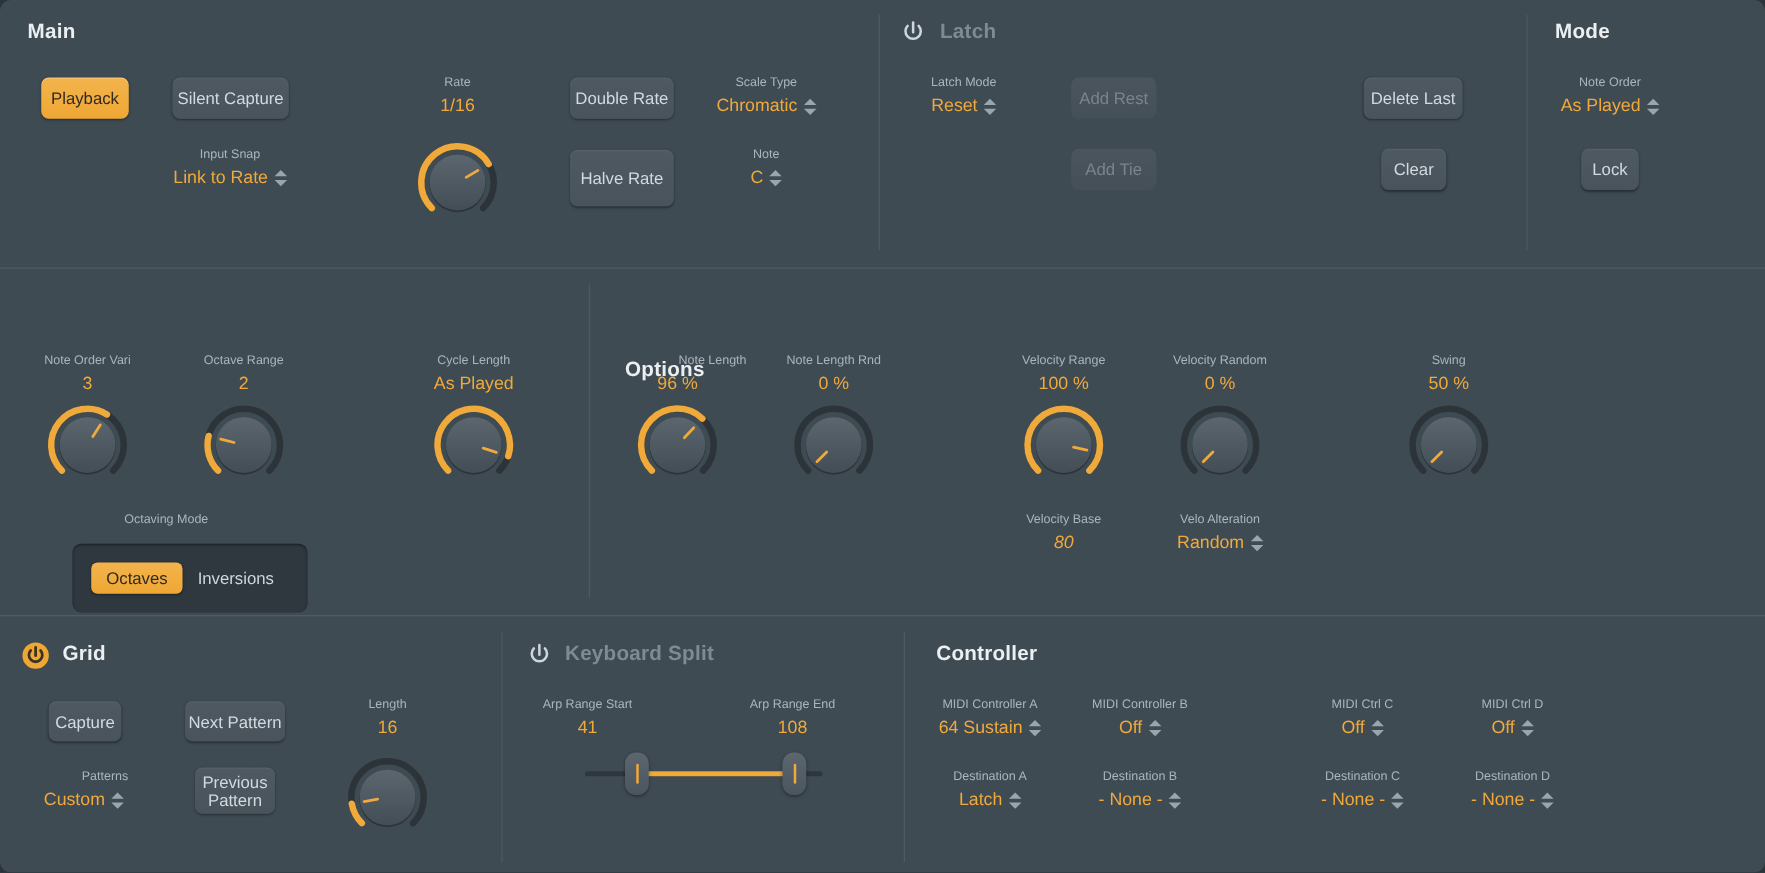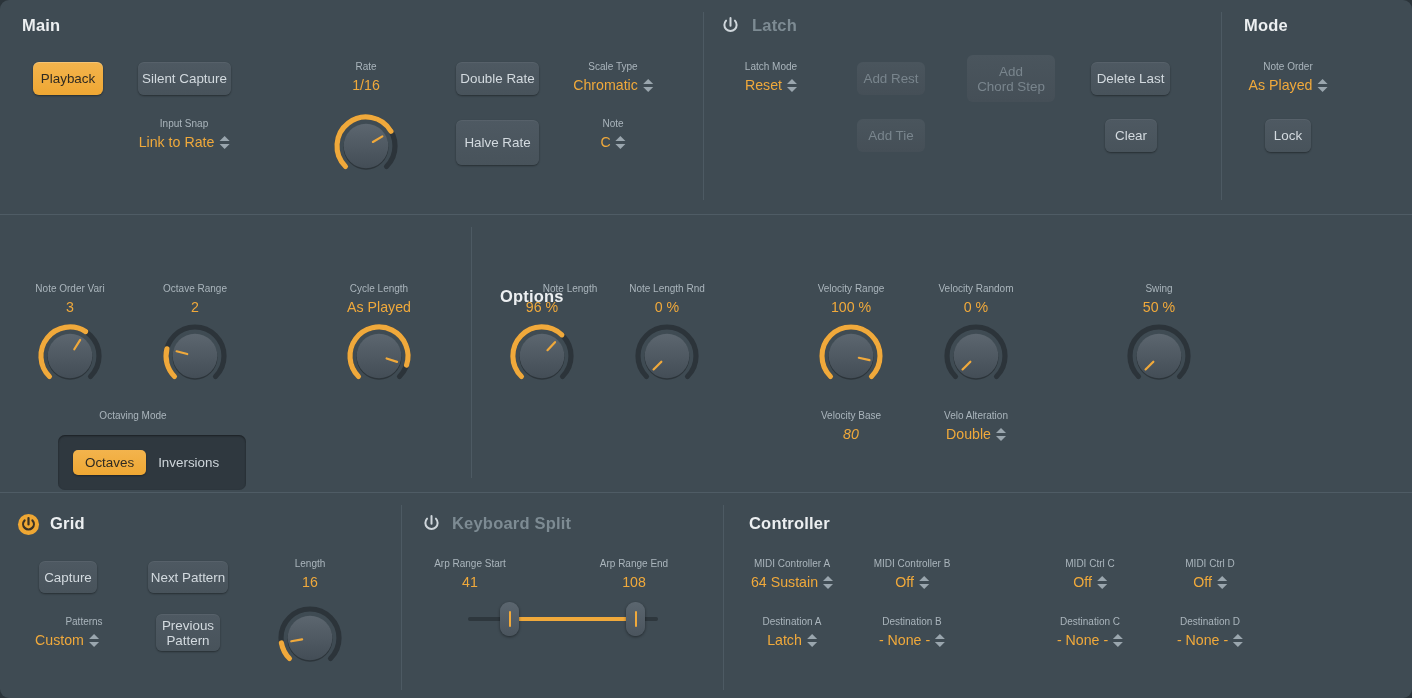--- a/index.html
+++ b/index.html
@@ -203,22 +203,20 @@
   <div class="sect-title dim" style="left:752px; top:16px;">Latch</div>
 
   <div class="plabel" style="left:771px; top:61px;">Latch Mode</div>
   <div class="pval" style="left:771px; top:77px;">
     <span>Reset</span>
     <span class="caret"></span>
   </div>
 
   <div class="btn disabled" style="left:857px; top:62px; width:68px; height:33px;">Add Rest</div>
   <div class="btn disabled" style="left:857px; top:119px; width:68px; height:33px;">Add Tie</div>
-  <div class="btn disabled" style="left:967px; top:55px; width:88px; height:47px;">Add
-Chord Step</div>
   <div class="btn" style="left:1091px; top:62px; width:79px; height:33px;">Delete Last</div>
   <div class="btn" style="left:1105px; top:119px; width:52px; height:33px;">Clear</div>
 
   <div class="vdiv" style="left:1221px; top:12px; height:188px;"></div>
 
   <div class="sect-title" style="left:1244px; top:16px;">Mode</div>
 
   <div class="plabel" style="left:1288px; top:61px;">Note Order</div>
   <div class="pval" style="left:1288px; top:77px;">
     <span>As Played</span>
@@ -360,21 +358,21 @@
     </defs>
     <path d="M 15.49 56.51 A 29 29 0 1 1 56.51 56.51" stroke="#2c343a" stroke-width="5.2" fill="none" stroke-linecap="round"></path>
 
     <circle cx="36" cy="37.2" r="22.5" fill="#000" opacity="0.30"></circle>
     <circle cx="36" cy="36" r="22.3" fill="url(#kb-velocity_random)"></circle>
     <line x1="30.34" y1="41.66" x2="22.56" y2="49.44" stroke="#f0a93b" stroke-width="2.2" stroke-linecap="round"></line>
   </svg>
     </div>
   <div class="plabel" style="left:976px; top:410px;">Velo Alteration</div>
   <div class="pval" style="left:976px; top:426px;">
-    <span>Double</span>
+    <span>Random</span>
     <span class="caret"></span>
   </div>
 
   <div class="plabel" style="left:1159px; top:283px;">Swing</div>
   <div class="pval" style="left:1159px; top:299px;">50 %</div>
   <div class="knob" style="left:1123px; top:320px;">
   <svg viewBox="0 0 72 72">
     <defs>
       <linearGradient id="kb-swing" x1="0" y1="0" x2="0" y2="1">
         <stop offset="0" stop-color="#5c666f"></stop>

